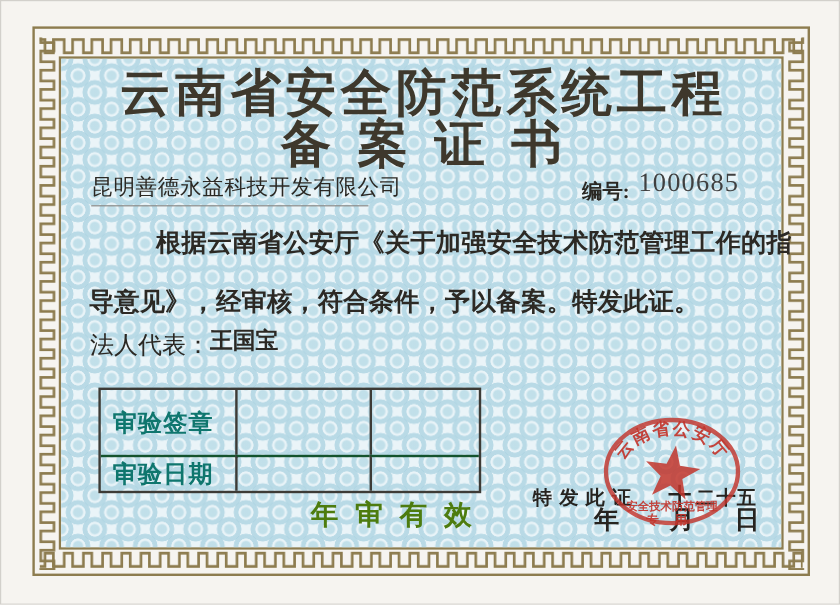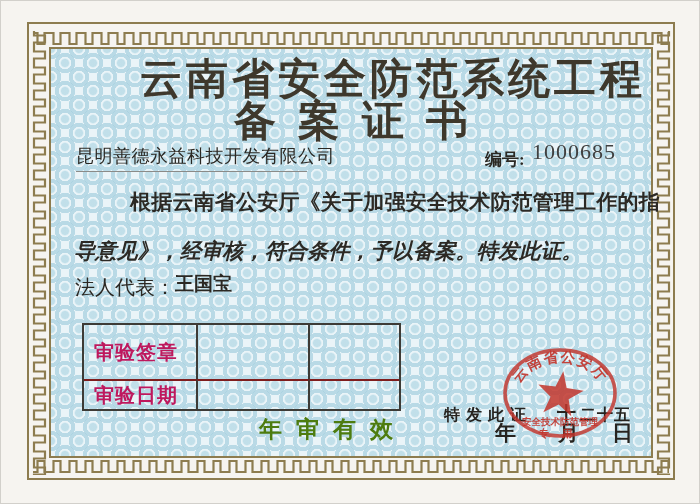--- a/index.html
+++ b/index.html
@@ -29,48 +29,48 @@
       radial-gradient(circle at 14px 14px, rgba(186,220,231,0.85) 3.5px, rgba(186,220,231,0) 5px),
       radial-gradient(circle at 14px 14px, rgba(186,220,231,0.85) 3.5px, rgba(186,220,231,0) 5px);
     background-size:28px 28px,28px 28px,28px 28px,28px 28px;
     background-position:0 0,14px 14px,0 0,14px 14px;
   }
   
   .abs{position:absolute;z-index:2;white-space:nowrap;}
   .title1{
     left:50px;top:56px;width:600px;text-align:center;
     font-size:42px;font-weight:700;color:#3e382c;
-    letter-spacing:4px;text-indent:4px;line-height:1.05;padding-left:40px;
+    letter-spacing:4px;text-indent:4px;line-height:1.05;
   }
   .title2{
     left:50px;top:98px;width:600px;text-align:center;
     font-size:42px;font-weight:700;color:#3e382c;
     letter-spacing:22px;text-indent:22px;line-height:1.05;
   }
   .company{left:75px;top:143px;font-size:18px;font-weight:400;letter-spacing:0.5px;color:#2b2823;}
   .company-underline{left:75px;top:170px;width:231px;height:1px;background:#8b8b88;}
   .serial-label{left:484px;top:147px;font-size:17px;font-weight:600;color:#2b2823;text-align:right;}
   .serial-value{left:531px;top:138px;font-size:22px;font-family:Liberation Serif, serif;color:#404040;letter-spacing:1px;}
   .para-line{font-size:21px;font-weight:600;color:#2c2924;letter-spacing:0.2px;}
   .para-line.l1{left:110px;top:187px;padding-left:19px;}
-  .para-line.l2{left:73px;top:236px;font-style:italic;}
+  .para-line.l2{left:73px;top:236px;}
   .legal-label{left:74px;top:273px;font-size:20px;font-weight:400;color:#2b2823;}
   .legal-name{left:174px;top:270px;font-size:19px;font-weight:600;color:#2b2823;}
   
   .review-table{
     position:absolute;left:81px;top:322px;width:319px;height:88px;z-index:2;
     border:2px solid #3d3b36;box-sizing:border-box;
     display:grid;grid-template-columns:112px 112px 1fr;grid-template-rows:54px 1fr;
   }
   .cell{box-sizing:border-box;}
   .cell.c2,.cell.c3{border-left:2px solid #3d3b36;}
-  .cell.r2{border-top:2px solid #7f1d1d;}
+  .cell.r2{border-top:2px solid #14532d;}
   .cell.lbl{
     display:flex;align-items:center;padding-left:10px;
-    font-size:20px;font-weight:700;color:#be185d;letter-spacing:1px;
+    font-size:20px;font-weight:700;color:#0f766e;letter-spacing:1px;
   }
   
   .annual{left:258px;top:413px;font-size:23px;font-weight:700;letter-spacing:14px;color:#4d7c0f;}
   .d-num{font-weight:700;color:#26231f;z-index:2;}
   .d-year{left:443px;top:404px;font-size:16px;letter-spacing:6px;}
   .d-month{left:556px;top:400px;font-size:19px;}
   .d-day{left:579px;top:404px;font-size:16px;letter-spacing:1px;}
   .d-char{font-size:21px;font-weight:700;color:#26231f;z-index:2;}
   .d-c-year{left:494px;top:418px;}
   .d-c-month{left:557px;top:418px;}

